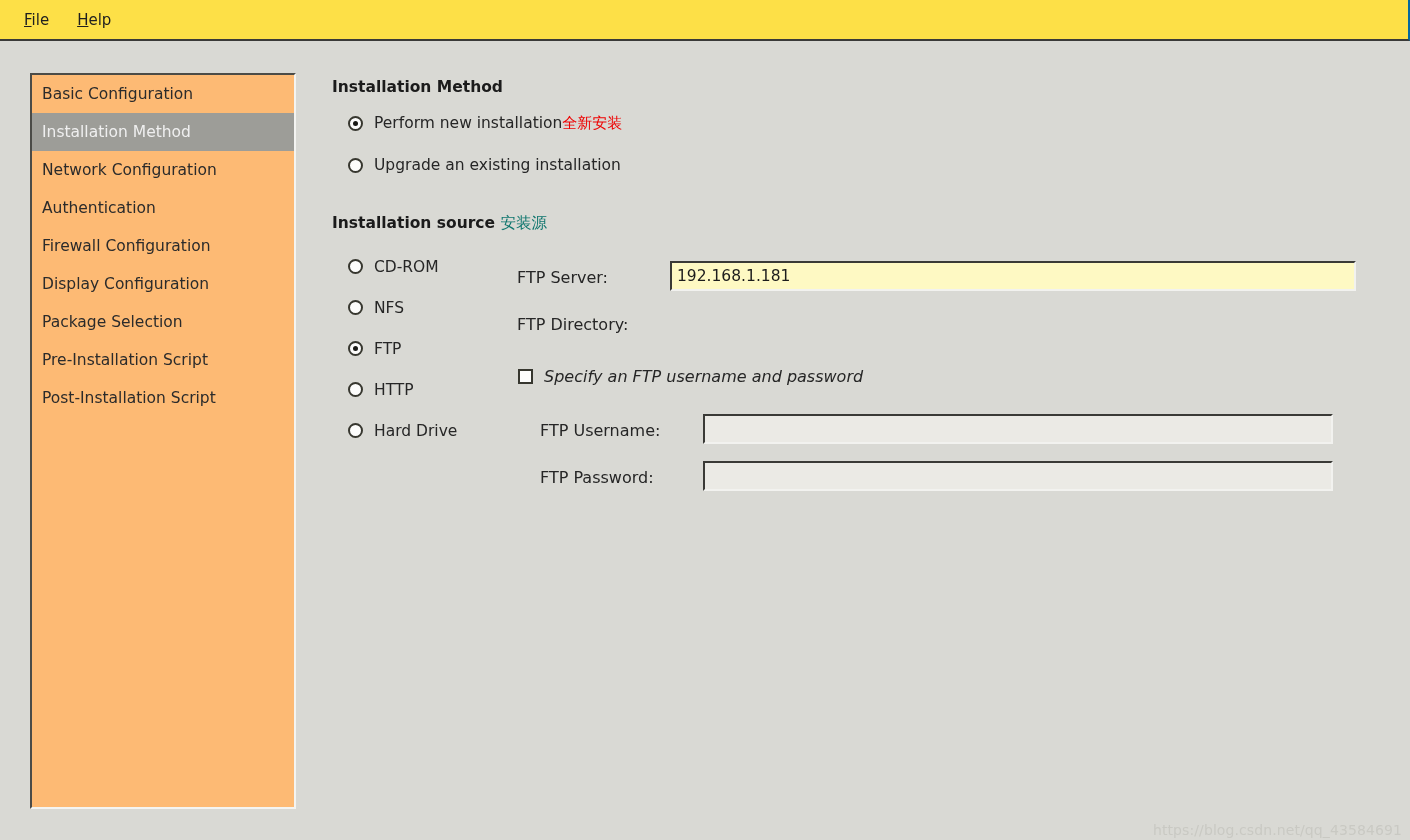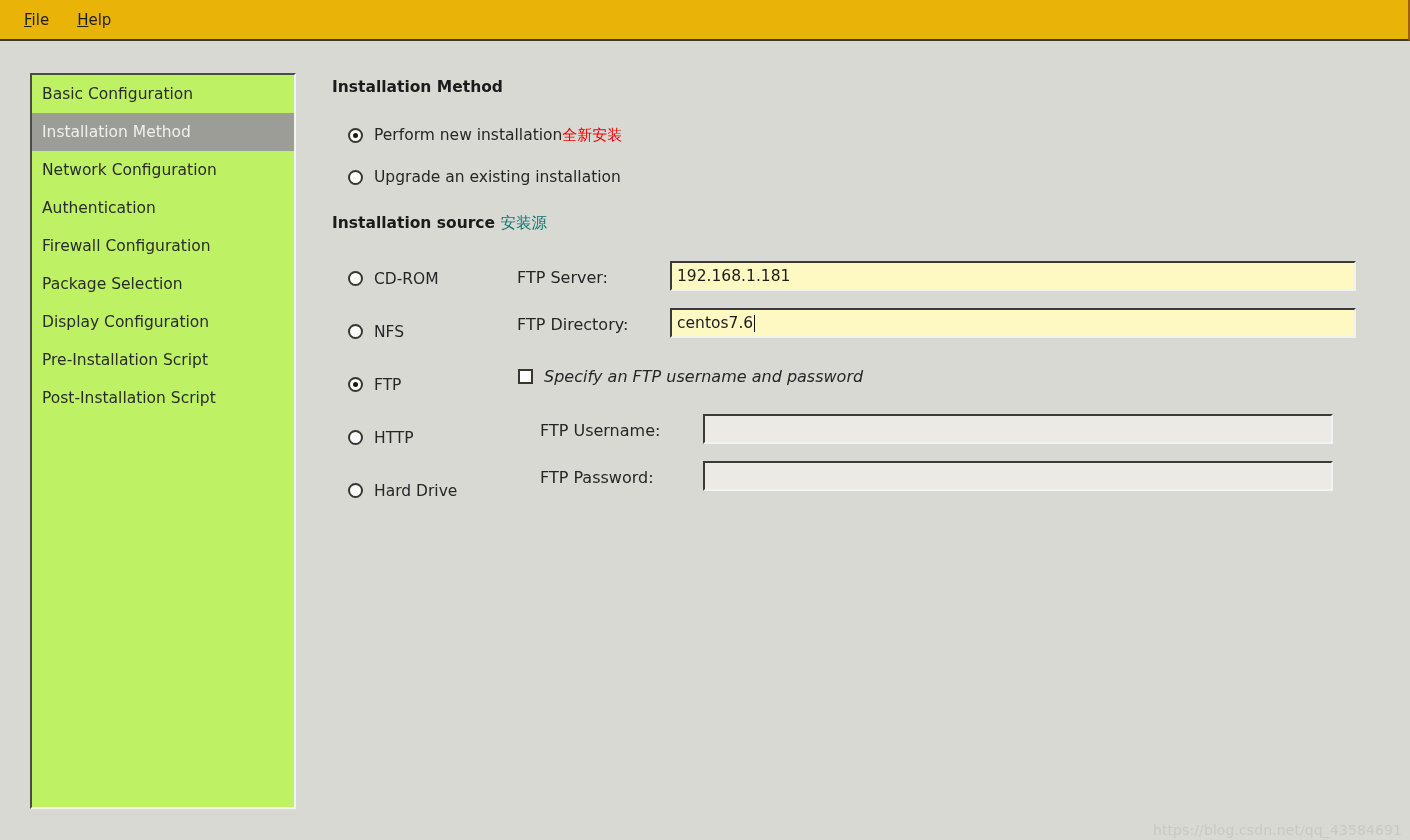--- a/index.html
+++ b/index.html
@@ -14,43 +14,43 @@
     font-size: 15px;
     color: #2a2a2a;
     position: relative;
   }
 
   
   #menubar {
     position: absolute;
     left: 0; top: 0;
     width: 1410px; height: 41px;
-    background: #eab308;
-    border-right: 2px solid #a16207;
+    background: #fde047;
+    border-right: 2px solid #0369a1;
     border-bottom: 2px solid #3a3a38;
     display: flex;
     align-items: center;
     padding-left: 14px;
   }
   .menu-item {
     padding: 2px 10px 2px 10px;
     margin-right: 8px;
     font-size: 15px;
     color: #1f1f1f;
     cursor: default;
     white-space: nowrap;
   }
   .menu-item .acc { text-decoration: underline; }
 
   
   #sidebar-frame {
     position: absolute;
     left: 30px; top: 73px;
     width: 266px; height: 736px;
-    background: #bef264;
+    background: #fdba74;
     border-top: 2px solid #4b4b47;
     border-left: 2px solid #4b4b47;
     border-right: 2px solid #f4f4f1;
     border-bottom: 2px solid #f4f4f1;
     overflow: hidden;
   }
   .side-item {
     height: 38px;
     line-height: 38px;
     padding-left: 10px;
@@ -87,21 +87,20 @@
     font-weight: normal;
   }
 
   
   .radio-row {
     display: flex;
     align-items: center;
     height: 30px;
     cursor: default;
     white-space: nowrap;
-    margin-top: 12px;
   }
   .radio {
     width: 15px; height: 15px;
     border-radius: 50%;
     background: #fdfdfc;
     border: 2px solid #37372f;
     margin-right: 11px;
     flex: none;
     position: relative;
   }
@@ -204,22 +203,22 @@
     <span class="acc">H</span><span>elp</span>
   </div>
 </div>
 
 <div id="sidebar-frame">
   <div class="side-item"><span>Basic Configuration</span></div>
   <div class="side-item selected"><span>Installation Method</span></div>
   <div class="side-item"><span>Network Configuration</span></div>
   <div class="side-item"><span>Authentication</span></div>
   <div class="side-item"><span>Firewall Configuration</span></div>
+  <div class="side-item"><span>Display Configuration</span></div>
   <div class="side-item"><span>Package Selection</span></div>
-  <div class="side-item"><span>Display Configuration</span></div>
   <div class="side-item"><span>Pre-Installation Script</span></div>
   <div class="side-item"><span>Post-Installation Script</span></div>
 </div>
 
 <div id="main">
 
   <div id="title-install-method" class="section-title">Installation Method</div>
 
   <div id="radio-new" class="radio-row">
     <span class="radio on"></span>
@@ -259,24 +258,20 @@
       <span class="radio-label">Hard Drive</span>
     </div>
   </div>
 
   <div id="lbl-ftp-server" class="field-label">FTP Server:</div>
   <div id="entry-server" class="entry">
     <span>192.168.1.181</span>
   </div>
 
   <div id="lbl-ftp-dir" class="field-label">FTP Directory:</div>
-  <div id="entry-dir" class="entry">
-    <span>centos7.6</span>
-      <span class="caret"></span>
-  </div>
 
   <div id="check-specify" class="check-row">
     <span class="checkbox"></span>
     <span class="field-label">Specify an FTP username and password</span>
   </div>
 
   <div id="lbl-ftp-user" class="field-label">FTP Username:</div>
   <div id="entry-user" class="entry disabled">
     <span></span>
   </div>

